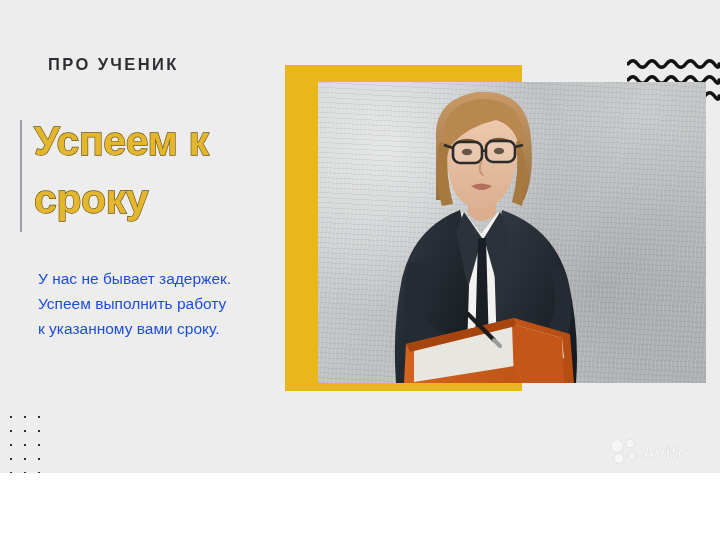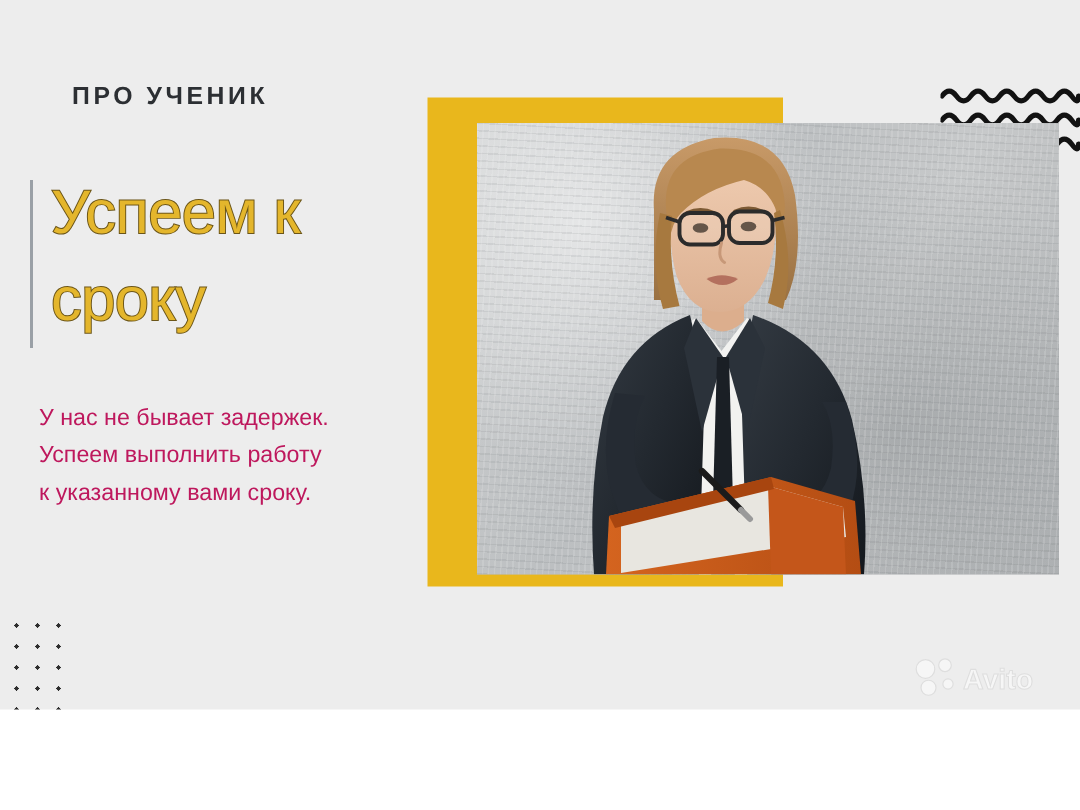--- a/index.html
+++ b/index.html
@@ -71,36 +71,36 @@
     background: #9aa0a6;
   }
   #headline {
     position: absolute;
     left: 14px;
     top: -6px;
     width: 232px;
     margin: 0;
     font-size: 41px;
     line-height: 1.42;
-    font-weight: normal;
+    font-weight: bold;
     color: #e4b62c;
     -webkit-text-stroke: 1.3px #6b5518;
     paint-order: stroke fill;
     letter-spacing: -0.4px;
   }
 
   #body-copy {
     position: absolute;
-    left: 26px;
+    left: 38px;
     top: 266px;
     width: 196px;
     margin: 0;
     font-size: 15.5px;
     line-height: 1.62;
-    color: #be185d;
+    color: #1d4ed8;
   }
 
   
   #yellow-frame {
     position: absolute;
     left: 285px;
     top: 65px;
     width: 237px;
     height: 326px;
     background: #e9b71c;

